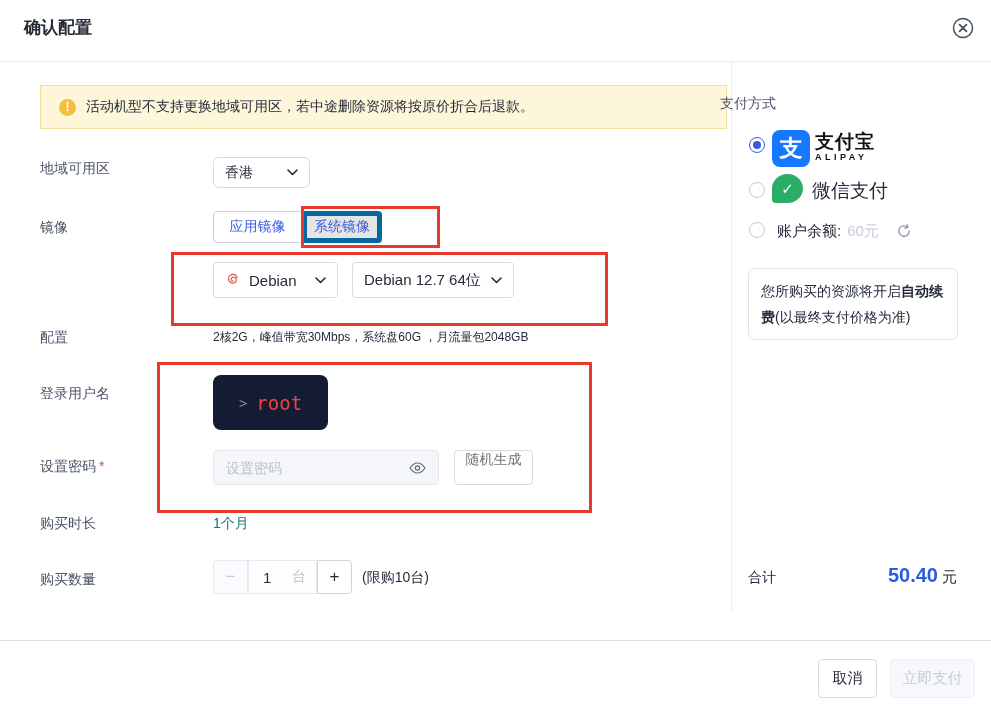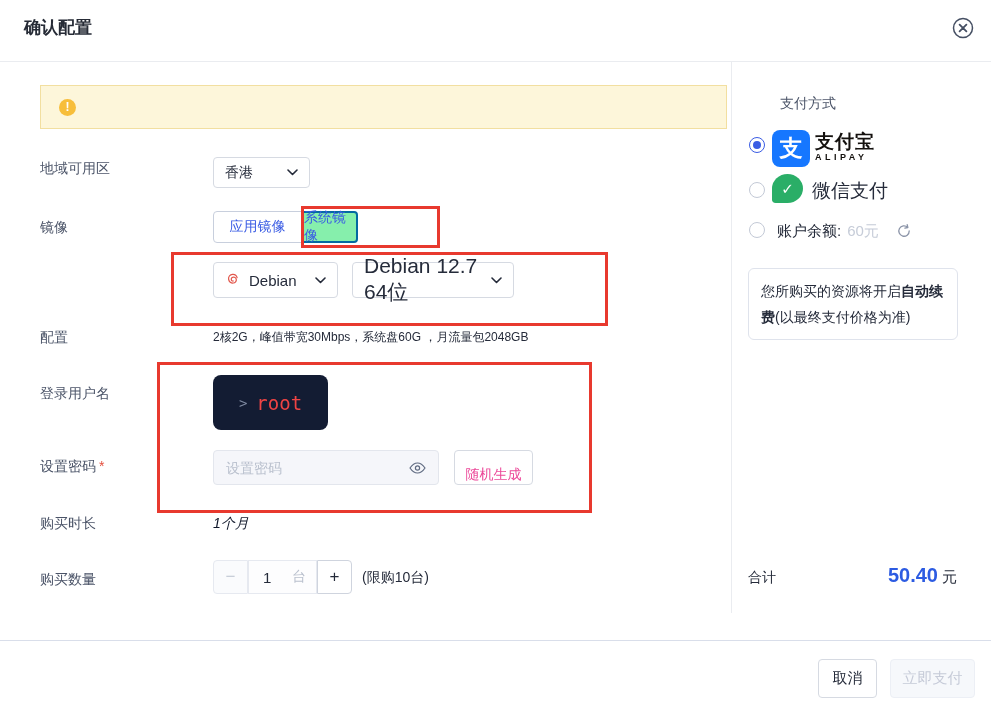--- a/index.html
+++ b/index.html
@@ -20,58 +20,58 @@
   .banner-text { font-size:14px; color:#252b3a; }
 
   
   .flabel { left:40px; font-size:14px; color:#4b5468; }
   .req-star { color:#e34d3c; margin-left:3px; }
 
   
   .selectbox { border:1px solid #d6dae2; border-radius:4px; background:#fff; display:flex; align-items:center; color:#252b3a; cursor:pointer; }
   .chev { display:inline-flex; align-items:center; }
 
-  .region-select { left:213px; top:157px; width:97px; height:31px; padding:0 11px; justify-content:space-between; font-size:14px; }
+  .region-select { left:213px; top:157px; width:97px; height:31px; padding:0 11px; justify-content:space-between; font-size:14px;border-radius:6px; }
 
   .tab { height:32px; display:flex; align-items:center; justify-content:center; font-size:14px; color:#3a5ce4; cursor:pointer; }
   .tab-app { left:213px; top:211px; width:89px; background:#fff; border:1px solid #c8cfdd; border-radius:4px 0 0 4px; }
-  .tab-sys { left:302px; top:211px; width:56px; background:#86efac; border:2px solid #0369a1; border-radius:0 4px 4px 0; }
+  .tab-sys { left:302px; top:211px; width:80px; background:#e5e5e5; border:5px solid #0369a1; border-radius:0 4px 4px 0; }
 
   .os-select { left:213px; top:262px; width:125px; height:36px; padding:0 11px; gap:8px; font-size:15px; }
   .os-select .grow, .ver-select .grow { flex:1; }
-  .ver-select { left:352px; top:262px; width:162px; height:36px; padding:16px 11px; gap:8px; font-size:21px; }
+  .ver-select { left:352px; top:262px; width:162px; height:36px; padding:16px 11px; gap:8px; font-size:15px; }
 
   .config-value { left:213px; top:329px; font-size:12px; color:#252b3a; }
 
   .terminal { left:213px; top:375px; width:115px; height:55px; background:#131c33; border-radius:8px; display:flex; align-items:center; justify-content:center; gap:9px; }
   .terminal .prompt { color:#7e89a0; font-size:14px; font-family:"DejaVu Sans Mono",monospace; }
   .terminal .user { color:#ef4444; font-size:19px; font-family:"DejaVu Sans Mono",monospace; }
 
   .pwd-box { left:213px; top:450px; width:226px; height:35px; background:#f5f6fa; border:1px solid #e3e6ed; border-radius:4px; display:flex; align-items:center; padding:0 12px; gap:8px; }
   .pwd-box input { flex:1; min-width:0; border:none; outline:none; background:transparent; font-size:14px; color:#252b3a; font-family:inherit; }
   .pwd-box input::placeholder { color:#bac1ce; opacity:1; }
-  .gen-btn { left:454px; top:450px; width:79px; height:35px; background:#fff; border:1px solid #d6dae2; border-radius:4px; font-size:14px; color:#ec4899; display:flex; align-items:flex-end; justify-content:center; cursor:pointer; }
-
-  .duration-value { left:213px; top:515px; font-size:14px; color:#0f172a;font-style:italic; }
+  .gen-btn { left:454px; top:450px; width:79px; height:35px; background:#fff; border:1px solid #d6dae2; border-radius:4px; font-size:14px; color:#737373; display:flex; align-items:flex-start; justify-content:center; cursor:pointer; }
+
+  .duration-value { left:213px; top:515px; font-size:14px; color:#0f766e; }
 
   .step-minus { left:213px; top:560px; width:35px; height:34px; background:#fafbfd; border:1px solid #e6e9f0; border-radius:4px 0 0 4px; color:#c6ccd8; font-size:17px; display:flex; align-items:center; justify-content:center; }
   .step-value { left:248px; top:560px; width:69px; height:34px; background:#fdfdfe; border:1px solid #e6e9f0; display:flex; align-items:center; justify-content:space-between; padding:0 10px 0 14px; }
   .step-value .num { font-size:15px; color:#252b3a; }
   .step-value .unit { font-size:14px; color:#bac1ce; }
   .step-plus { left:317px; top:560px; width:35px; height:34px; background:#fff; border:1px solid #cfd4de; border-radius:0 4px 4px 0; color:#252b3a; font-size:17px; display:flex; align-items:center; justify-content:center; cursor:pointer; }
   .qty-limit { left:362px; top:569px; font-size:14px; color:#252b3a; }
 
   
   .ann { border:3px solid #e8392e; pointer-events:none; z-index:20; }
   .ann1 { left:301px; top:206px; width:139px; height:42px; }
   .ann2 { left:171px; top:252px; width:437px; height:74px; }
   .ann3 { left:157px; top:362px; width:435px; height:151px; }
 
   
-  .pay-title { left:780px; top:95px; font-size:14px; color:#4b5468; }
+  .pay-title { left:720px; top:95px; font-size:14px; color:#4b5468; }
   .radio { position:absolute; left:749px; width:16px; height:16px; border-radius:50%; border:1px solid #c3c9d6; background:#fff; cursor:pointer; }
   .radio.sel { border-color:#3a5ce4; }
   .radio.sel::after { content:""; position:absolute; left:3px; top:3px; width:8px; height:8px; border-radius:50%; background:#3a5ce4; }
   .r-alipay { top:137px; } .r-wechat { top:182px; } .r-balance { top:222px; }
 
   .alipay-logo { left:772px; top:130px; width:38px; height:37px; background:#1677ff; border-radius:8px; color:#fff; font-size:23px; font-weight:700; display:flex; align-items:center; justify-content:center; }
   .alipay-text { left:815px; top:132px; }
   .alipay-text .cn { font-size:19px; font-weight:700; color:#14110e; line-height:20px; letter-spacing:1px; }
   .alipay-text .en { font-size:9px; font-weight:700; color:#14110e; letter-spacing:3.5px; }
 
@@ -106,20 +106,21 @@
     <svg width="24" height="24" viewBox="0 0 24 24">
       <circle cx="12" cy="12" r="9.5" fill="none" stroke="#454f63" stroke-width="1.5"></circle>
       <path d="M8.6 8.6l6.8 6.8M15.4 8.6l-6.8 6.8" stroke="#454f63" stroke-width="1.8" stroke-linecap="round"></path>
     </svg>
   </div>
 
   <div class="abs divider-top"></div>
 
   <div class="abs banner">
     <span class="warn-icon">!</span>
+    <span class="banner-text">活动机型不支持更换地域可用区，若中途删除资源将按原价折合后退款。</span>
   </div>
 
   <div class="abs flabel" style="top:160px;">地域可用区</div>
   <div class="abs flabel" style="top:219px;">镜像</div>
   <div class="abs flabel" style="top:329px;">配置</div>
   <div class="abs flabel" style="top:385px;">登录用户名</div>
   <div class="abs flabel" style="top:458px;">
     <span>设置密码</span><span class="req-star">*</span>
   </div>
   <div class="abs flabel" style="top:515px;">购买时长</div>

